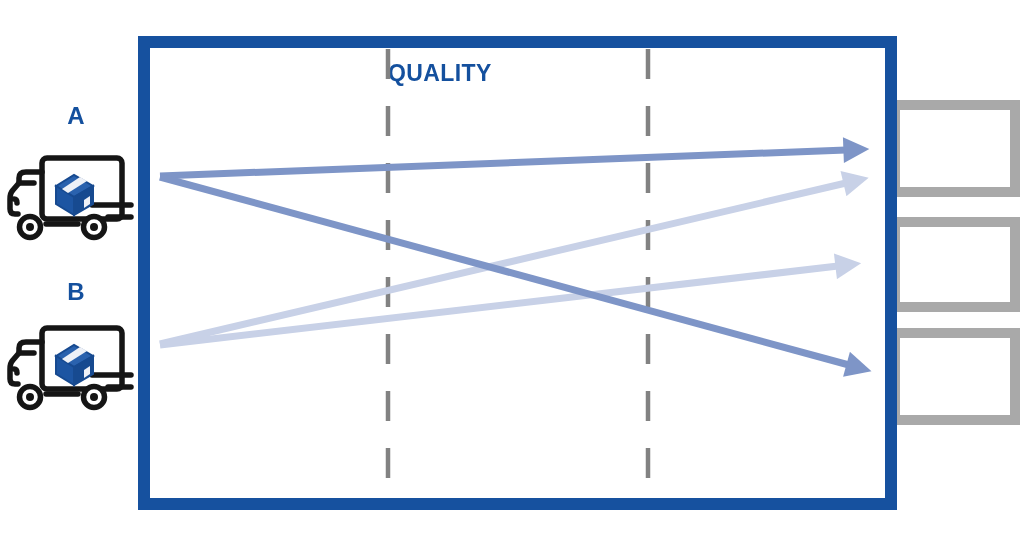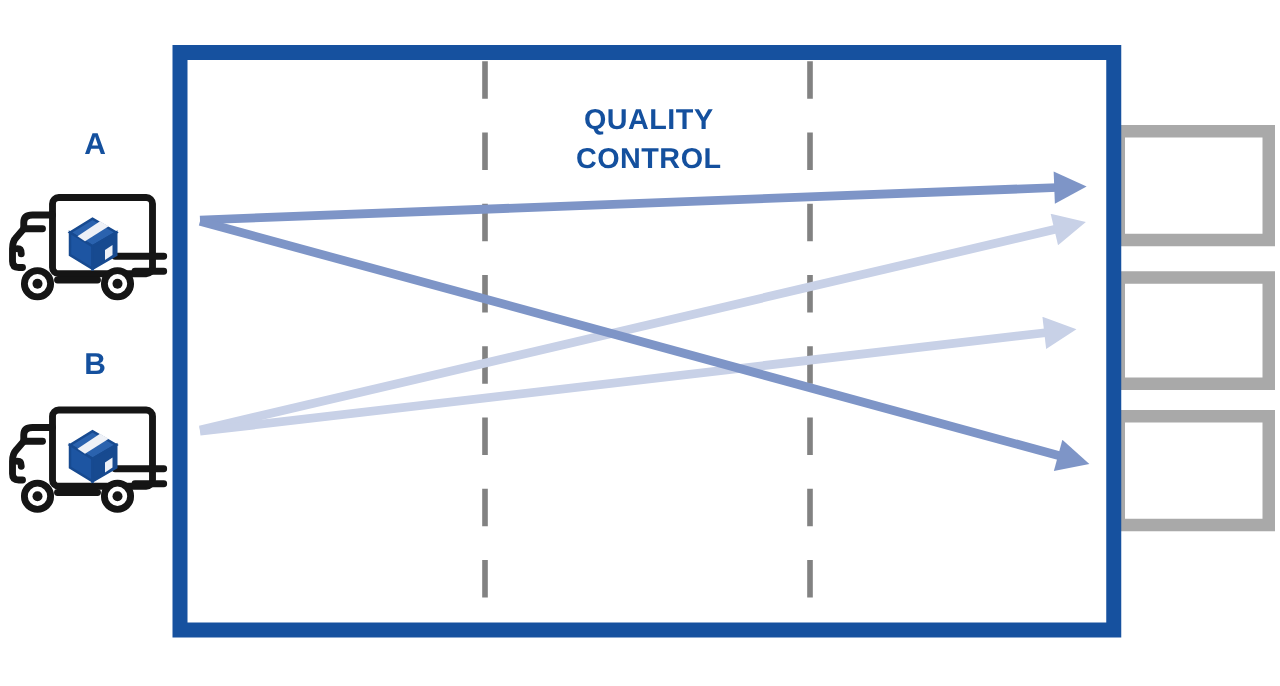--- a/index.html
+++ b/index.html
@@ -26,23 +26,23 @@
   .src-label.a{left:56px;top:102px;}
   .src-label.b{left:56px;top:278px;}
   .truck{position:absolute;left:4px;width:130px;height:95px;z-index:2;}
   .truck.a{top:147px;}
   .truck.b{top:317px;}
   .process-box{
     position:absolute;left:138px;top:36px;width:735px;height:450px;
     border:12px solid var(--c-box-border);background:transparent;z-index:3;
   }
   .stage-label{
-    position:absolute;width:262px;text-align:center;
+    position:absolute;width:262px;
     font-size:23px;font-weight:bold;color:var(--c-text-navy);
-    line-height:31px;letter-spacing:0.4px;z-index:4;margin-top:22px;
+    line-height:31px;letter-spacing:0.4px;z-index:4;
   }
   .stage-label.top{left:388px;top:58px;}
   .stage-label.bottom{left:388px;top:434px;}
   .target{
     position:absolute;left:890px;width:110px;
     border:10px solid var(--c-target-gray);background:#ffffff;z-index:1;
   }
   .target.t1{top:100px;height:77px;}
   .target.t2{top:217px;height:75px;}
   .target.t3{top:328px;height:77px;}
@@ -103,21 +103,20 @@
     <circle class="tk-fill" cx="90" cy="80" r="4"></circle>
   </svg>
 
   <div class="target t1"></div>
   <div class="target t2"></div>
   <div class="target t3"></div>
 
   <div class="process-box"></div>
   <div class="stage-label top">
     <div>QUALITY</div>
-    <div>CONTROL</div>
   </div>
 
   <svg class="overlay" width="1024" height="549" viewBox="0 0 1024 549">
     <defs>
       <marker id="headDark" viewBox="0 0 10 10" refX="1" refY="5" markerWidth="4" markerHeight="3.7" orient="auto">
         <path d="M0 0 L10 5 L0 10 Z" class="head-dark"></path>
       </marker>
       <marker id="headLight" viewBox="0 0 10 10" refX="1" refY="5" markerWidth="4" markerHeight="3.7" orient="auto">
         <path d="M0 0 L10 5 L0 10 Z" class="head-light"></path>
       </marker>

